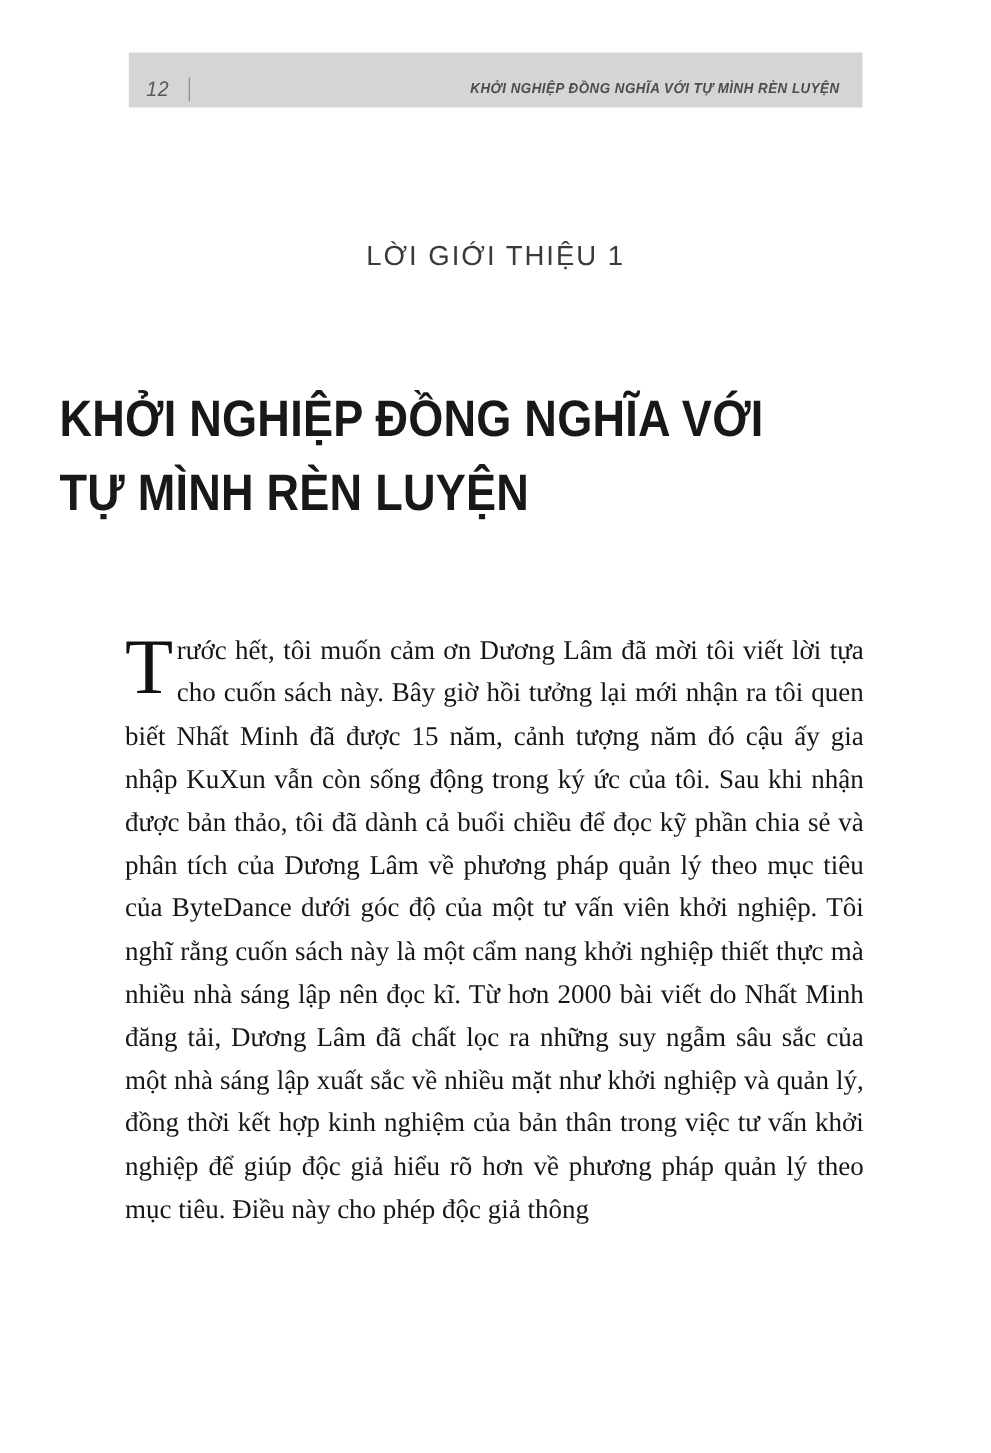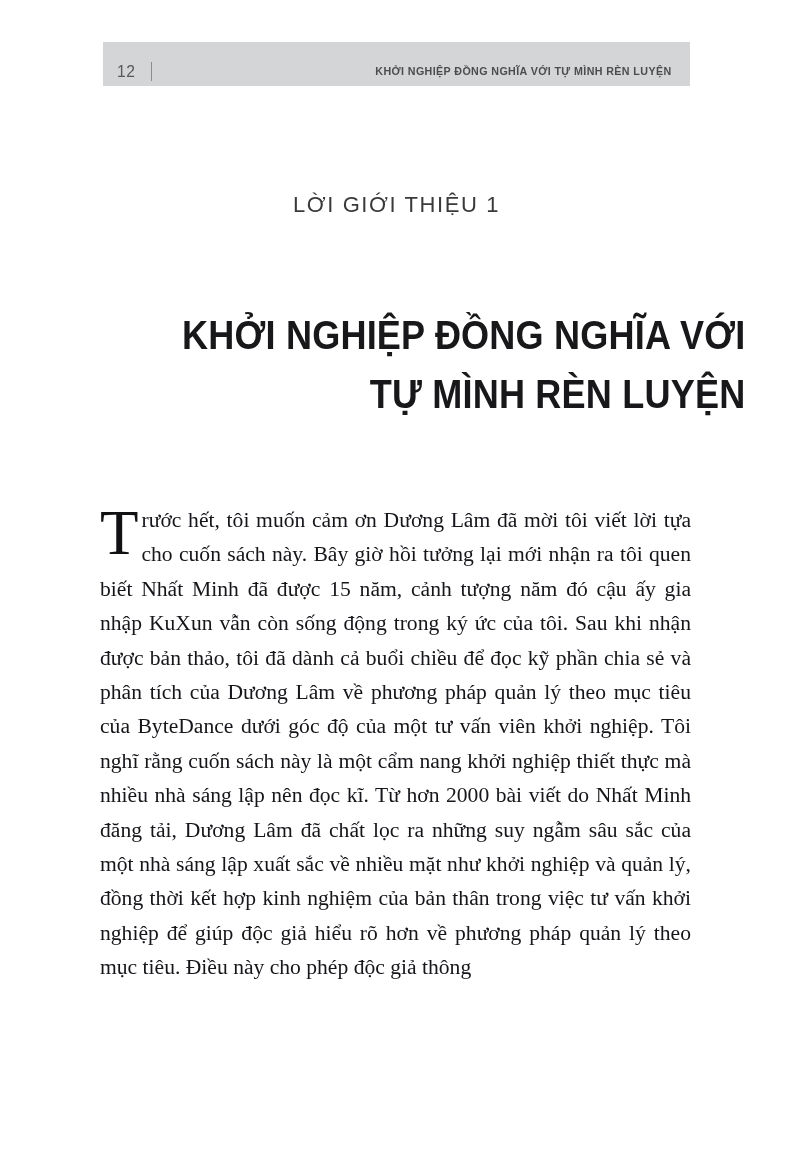--- a/index.html
+++ b/index.html
@@ -27,20 +27,21 @@
     position: absolute;
     left: 103px;
     top: 42px;
     width: 587px;
     height: 44px;
     background: #d4d5d6;
     display: flex;
     align-items: center;
     box-sizing: border-box;
     padding: 15px 18px 0 14px;
+    font-style: italic;
   }
   .folio {
     font-family: "Liberation Sans Narrow", "Liberation Sans", sans-serif;
     font-size: 17px;
     color: #57585a;
     letter-spacing: 0.5px;
     line-height: 1;
     transform: scaleX(0.92);
     transform-origin: left center;
   }
@@ -78,21 +79,21 @@
     color: #3a3a3c;
     letter-spacing: 1.6px;
     line-height: 1;
   }
 
   .chapter-title {
     position: absolute;
     left: 0;
     right: 0;
     top: 306px;
-    text-align: right;
+    text-align: left;
     font-family: "Liberation Sans Narrow", "Liberation Sans", sans-serif;
     font-weight: bold;
     font-size: 41px;
     color: #18181a;
     letter-spacing: 0.2px;
     line-height: 59px;
   }
   .chapter-title .tl {
     display: block;
     transform: scaleX(0.88);

